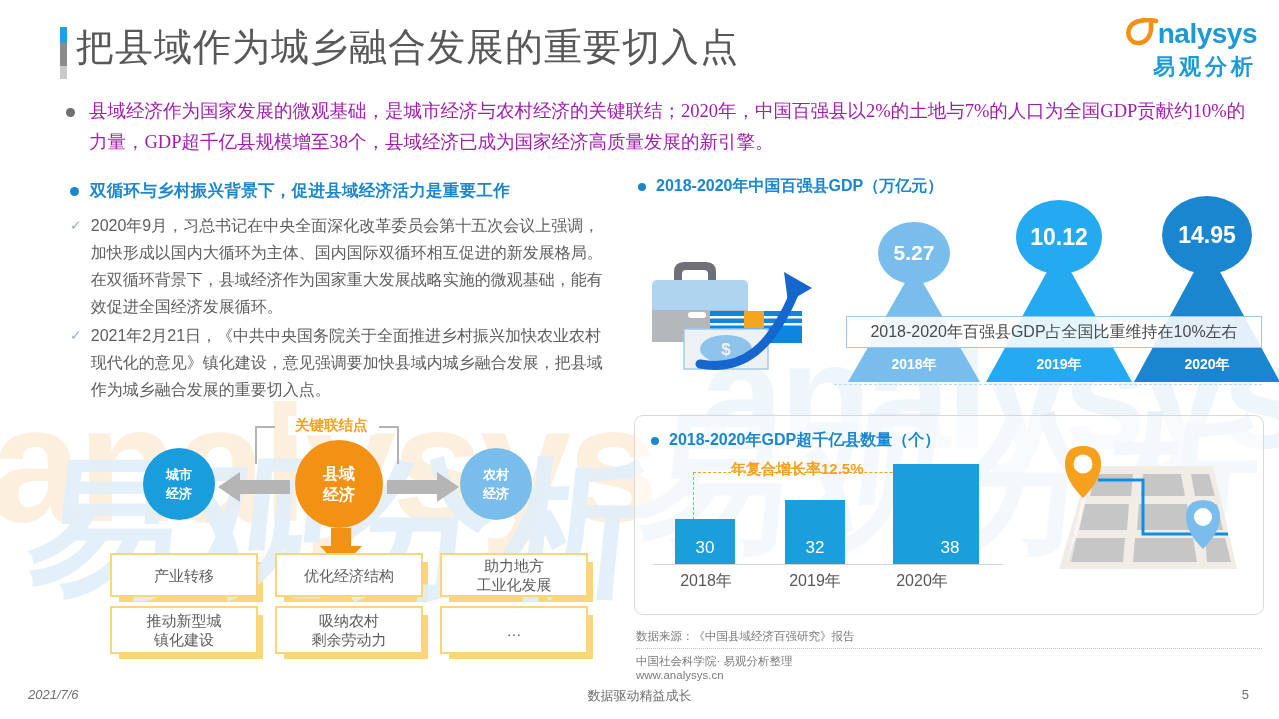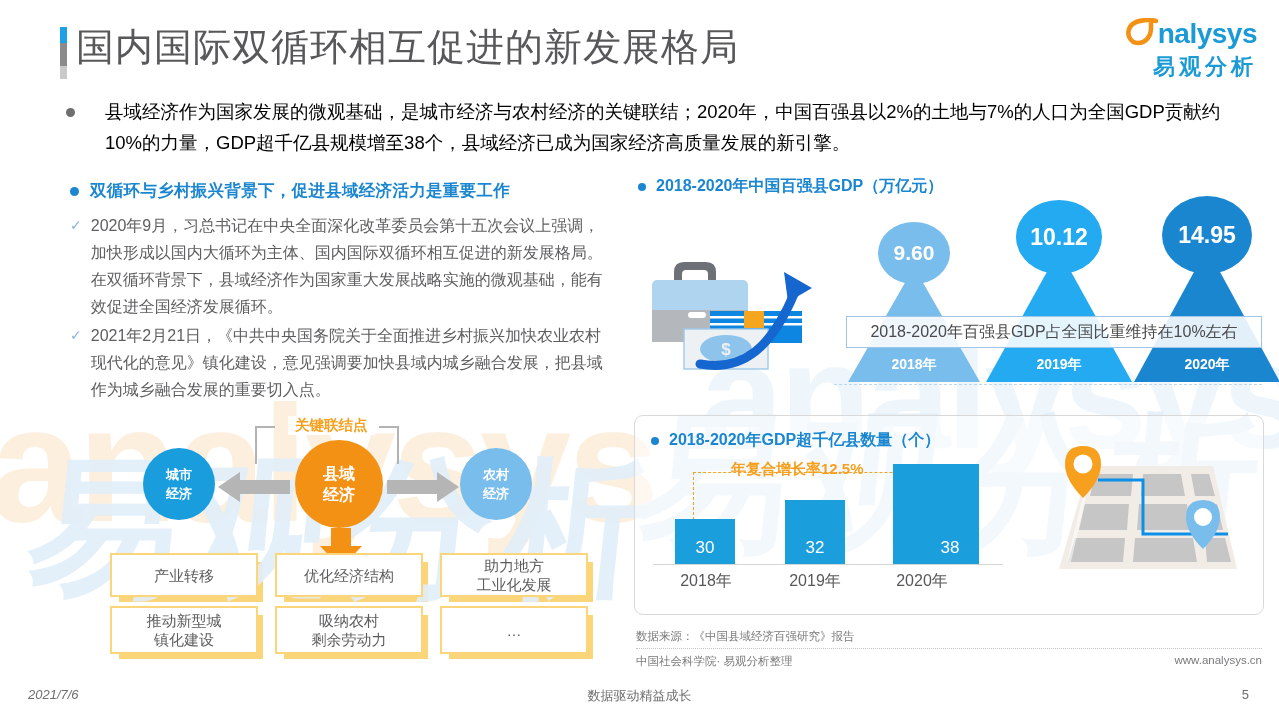--- a/index.html
+++ b/index.html
@@ -35,21 +35,21 @@
 
   .logo{position:absolute;right:22px;top:18px;text-align:right;}
   .logo-mark{display:flex;align-items:flex-end;justify-content:flex-end;line-height:1;}
   .logo-a{width:34px;height:30px;margin-right:-2px;}
   .logo-txt{font-size:28px;font-weight:700;color:#1b9ad6;letter-spacing:-.5px;line-height:.95;}
   .logo-cn{font-size:22px;font-weight:700;color:#1b9ad6;letter-spacing:4px;margin-top:4px;}
 
   
   .top-bullet{position:absolute;left:66px;top:96px;width:1190px;display:flex;}
   .tb-dot{width:9px;height:9px;border-radius:50%;background:#6f6f6f;margin-top:12px;flex:0 0 auto;}
-  .tb-txt{margin-left:30px;font-size:18.5px;line-height:31px;color:#000000;}
+  .tb-txt{margin-left:14px;font-size:18.5px;line-height:31px;color:#a21caf;font-family:Liberation Serif, serif;}
 
   
   .lc-head{position:absolute;left:70px;top:180px;display:flex;align-items:center;}
   .lc-dot{width:9px;height:9px;border-radius:50%;background:#1b86d0;}
   .lc-head-txt{margin-left:11px;font-size:16.5px;font-weight:700;color:#1b86d0;letter-spacing:.3px;}
 
   .lc-item{position:absolute;display:flex;width:545px;}
   .lc-check{flex:0 0 auto;color:#8ab4dd;font-size:14px;margin-top:5px;}
   .lc-txt{margin-left:9px;font-size:16px;line-height:27px;color:#5e5e60;}
   .lc-i1{left:70px;top:212px;}
@@ -122,40 +122,40 @@
   .axis{position:absolute;left:0;right:0;bottom:27px;height:1px;background:#d5d5d5;}
   .cagr{position:absolute;left:78px;top:-2px;font-size:15px;font-weight:700;color:#f6a01f;white-space:nowrap;}
   .cagr-brk{position:absolute;left:40px;top:10px;width:253px;height:62px;
             border:1.5px dashed #f6a01f;border-bottom:none;}
   .mapimg{position:absolute;right:14px;top:18px;width:226px;height:160px;}
 
   
   .src{position:absolute;left:636px;top:629px;width:626px;}
   .src-l1{font-size:11.5px;color:#7a7a7c;}
   .src-rule{margin-top:4px;border-top:1px dotted #c4c4c4;}
-  .src-l2{margin-top:5px;display:flex;justify-content:space-between;font-size:11.5px;color:#7a7a7c;}
+  .src-l2{margin-top:5px;display:flex;justify-content:space-between;font-size:11.5px;color:#7a7a7c;flex-direction:column;}
 
   
   .ft{position:absolute;left:0;right:0;bottom:12px;height:20px;font-size:13px;color:#6e6e70;}
   .ft-l{position:absolute;left:28px;font-style:italic;}
   .ft-c{position:absolute;left:50%;transform:translateX(-50%);}
   .ft-r{position:absolute;right:30px;}
 </style>
 </head>
 <body>
 
 <div class="slide">
 
   <div class="wm wm-en">analysys</div>
   <div class="wm wm-cn">易观分析</div>
   <div class="wm wm-en2">analysys</div>
   <div class="wm wm-cn2">易观分析</div>
 
   <div class="hdr-bar"></div>
-  <div class="hdr-title">国内国际双循环相互促进的新发展格局</div>
+  <div class="hdr-title">把县域作为城乡融合发展的重要切入点</div>
 
   <div class="logo">
     <div class="logo-mark">
       <svg class="logo-a" viewBox="0 0 34 30">
         <path d="M30 3 C22 1 8 2 4 9 C0 16 4 25 12 25 C20 25 25 18 25 10 L25 3" fill="none" stroke="#f39115" stroke-width="4.6" stroke-linecap="round"></path>
       </svg>
       <span class="logo-txt">nalysys</span>
     </div>
     <div class="logo-cn">易观分析</div>
   </div>
@@ -252,21 +252,21 @@
       <rect x="66" y="69" width="92" height="2.5" fill="#ffffff"></rect>
       <rect x="100" y="57" width="20" height="17" fill="#f6a61e"></rect>
       <rect x="40" y="75" width="84" height="40" fill="#eef1f3" stroke="#9cc9ea" stroke-width="1.4"></rect>
       <ellipse cx="82" cy="95" rx="26" ry="14" fill="#8ec4ec"></ellipse>
       <text x="82" y="101" font-size="17" font-weight="700" fill="#eef1f3" text-anchor="middle" font-family="Liberation Sans, sans-serif">$</text>
       <path d="M56 110 C100 118 128 92 150 40" fill="none" stroke="#1666cf" stroke-width="9" stroke-linecap="round"></path>
       <path d="M140 18 L168 34 L144 48 Z" fill="#1666cf"></path>
     </svg>
 
     <div class="pyr p1">
-      <div class="bub" style="top:0;width:72px;height:62px;background:#79bdec;font-size:21px;">9.60</div>
+      <div class="bub" style="top:0;width:72px;height:62px;background:#79bdec;font-size:21px;">5.27</div>
       <svg class="tri" width="132" height="115" viewBox="0 0 132 115">
         <path d="M66 0 L132 115 L0 115 Z" fill="#79bdec"></path>
       </svg>
       <div class="yr">2018年</div>
     </div>
 
     <div class="pyr p2">
       <div class="bub" style="top:0;width:86px;height:74px;background:#23aaf0;font-size:23px;">10.12</div>
       <svg class="tri" width="146" height="132" viewBox="0 0 146 132">
         <path d="M73 0 L146 132 L0 132 Z" fill="#23aaf0"></path>

